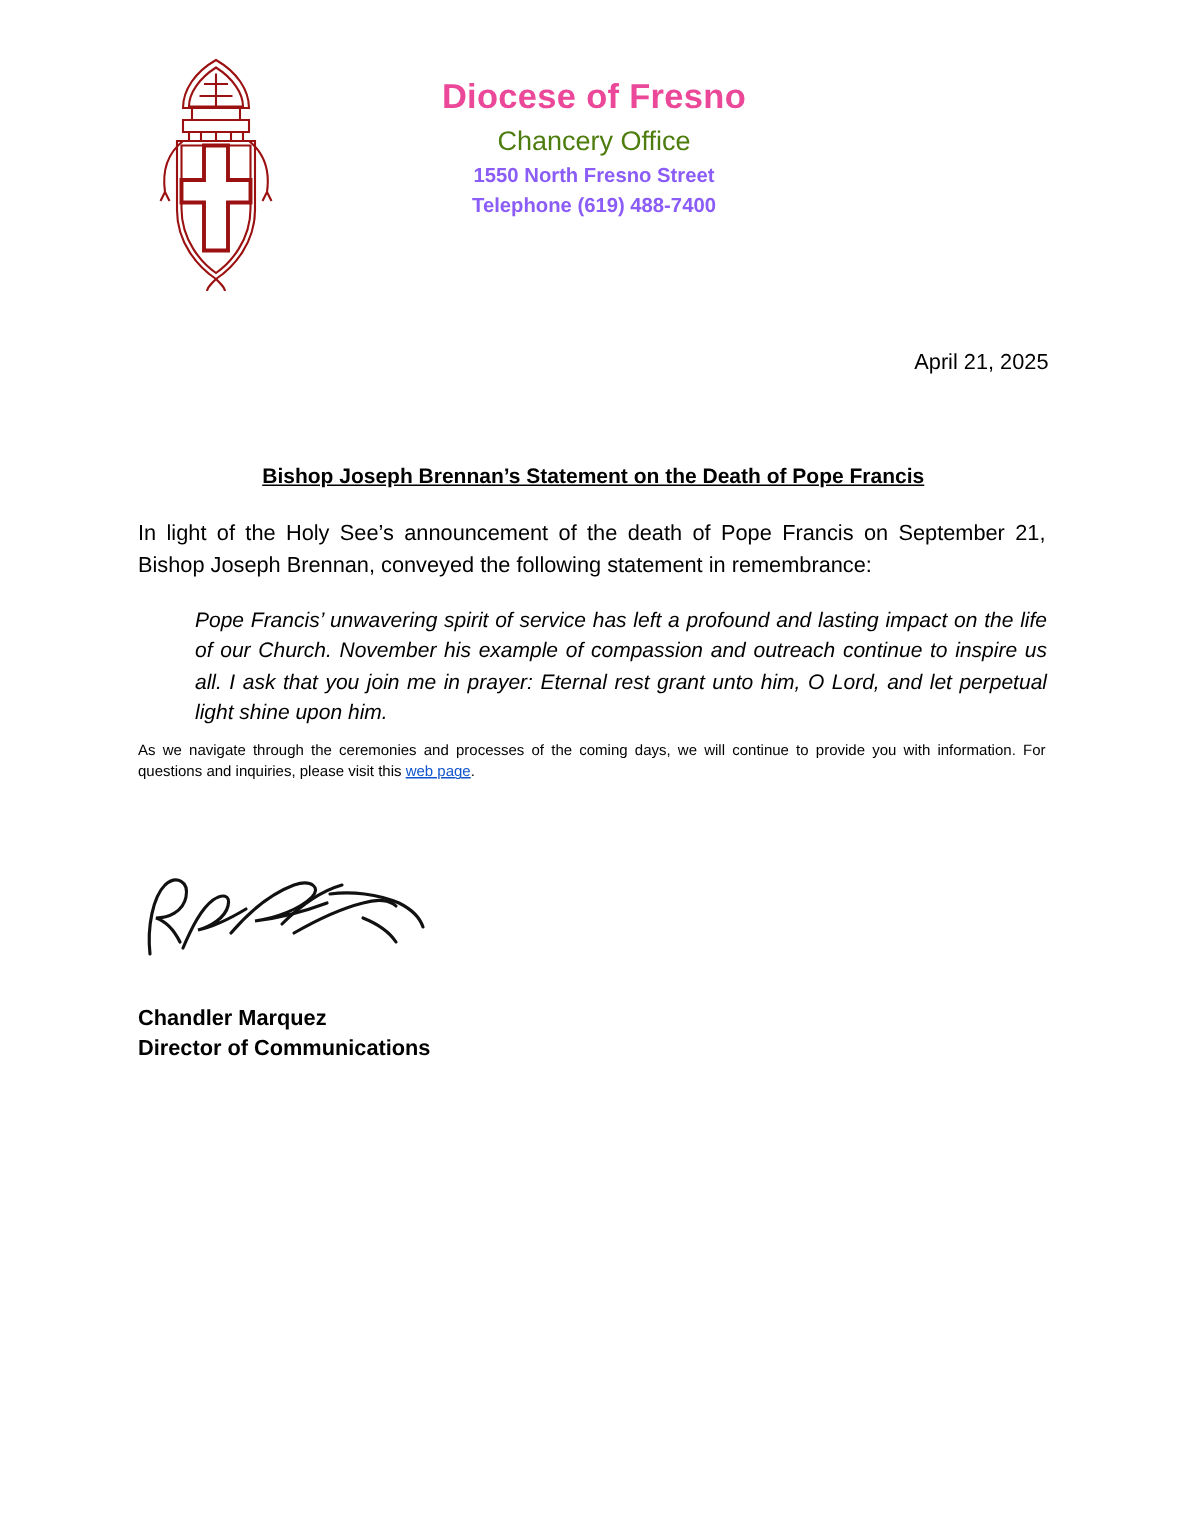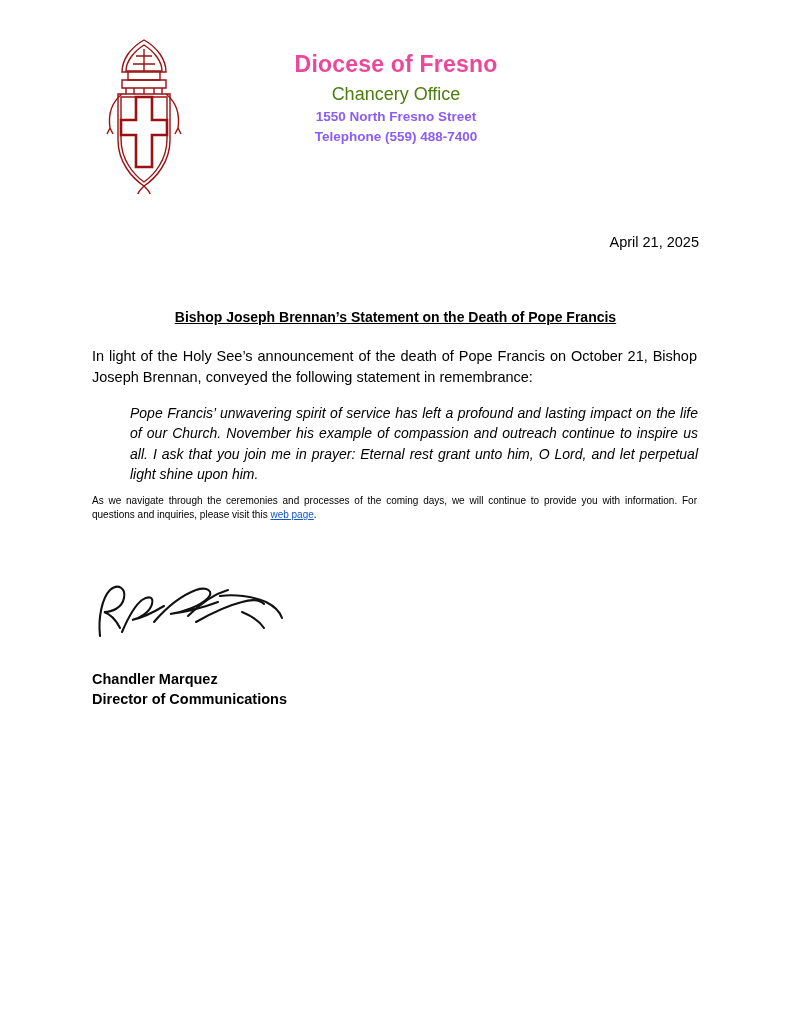--- a/index.html
+++ b/index.html
@@ -167,31 +167,31 @@
           <path d="M18 92 l-3 6 M18 92 l3 6 M86 92 l-3 6 M86 92 l3 6"></path>
           <path d="M52 150 C48 154 46 156 46 158 M52 150 C56 154 58 156 58 158"></path>
         </g>
       </svg>
     </div>
 
     <div class="masthead">
       <div class="diocese-name">Diocese of Fresno</div>
       <div class="chancery">Chancery Office</div>
       <div class="addr-line">1550 North Fresno Street</div>
-      <div class="addr-line">Telephone (559) 488-7400</div>
+      <div class="addr-line">Telephone (619) 488-7400</div>
     </div>
   </div>
 
   <div class="content">
 
     <div class="date">April 21, 2025</div>
 
     <div class="doc-title">Bishop Joseph Brennan’s Statement on the Death of Pope Francis</div>
 
-    <div class="para1">In light of the Holy See’s announcement of the death of Pope Francis on October 21, Bishop Joseph Brennan, conveyed the following statement in remembrance:</div>
+    <div class="para1">In light of the Holy See’s announcement of the death of Pope Francis on September 21, Bishop Joseph Brennan, conveyed the following statement in remembrance:</div>
 
     <div class="quote">Pope Francis’ unwavering spirit of service has left a profound and lasting impact on the life of our Church. November his example of compassion and outreach continue to inspire us all. I ask that you join me in prayer: Eternal rest grant unto him, O Lord, and let perpetual light shine upon him.</div>
 
     <div class="para2"><span>As we navigate through the ceremonies and processes of the coming days, we will continue to provide you with information. For questions and inquiries, please visit this </span><a class="weblink" href="#">web page</a><span>.</span></div>
 
     <div class="signature">
       <svg width="200" height="70" viewBox="0 0 200 70" xmlns="http://www.w3.org/2000/svg">
         <g fill="none" stroke="#111111" stroke-width="2.1" stroke-linecap="round">
           <path d="M8 58 C6 40 10 20 18 12 C26 5 34 10 32 20 C30 30 20 34 12 34 C18 36 24 42 28 50"></path>
           <path d="M30 54 C36 40 42 28 50 22 C56 18 62 18 60 26 C58 34 48 40 40 42 C50 40 62 34 72 28"></path>

